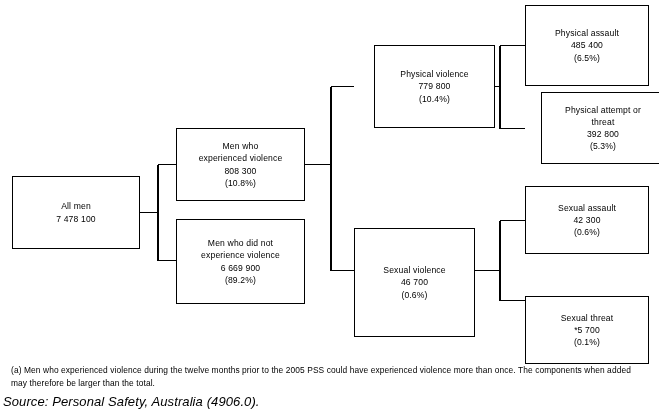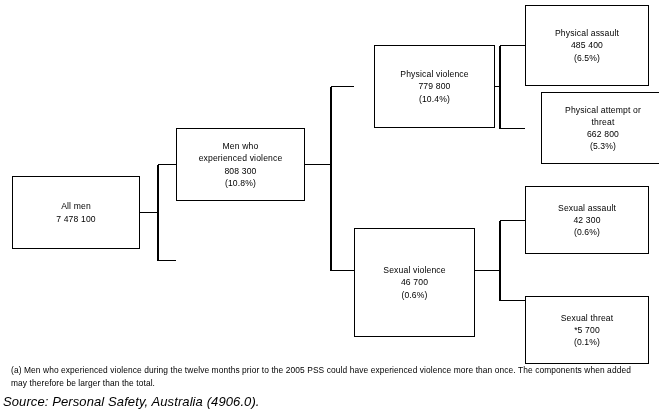--- a/index.html
+++ b/index.html
@@ -129,20 +129,26 @@
     <span class="line">7 478 100</span>
   </div>
 
   <div class="node" id="node-experienced">
     <span class="line">Men who</span>
     <span class="line">experienced violence</span>
     <span class="line">808 300</span>
     <span class="line">(10.8%)</span>
   </div>
 
+  <div class="node" id="node-not-experienced">
+    <span class="line">Men who did not</span>
+    <span class="line">experience violence</span>
+    <span class="line">6 669 900</span>
+    <span class="line">(89.2%)</span>
+  </div>
 
   <div class="node" id="node-physical-violence">
     <span class="line">Physical violence</span>
     <span class="line">779 800</span>
     <span class="line">(10.4%)</span>
   </div>
 
   <div class="node" id="node-sexual-violence">
     <span class="line">Sexual violence</span>
     <span class="line">46 700</span>
@@ -151,21 +157,21 @@
 
   <div class="node" id="node-physical-assault">
     <span class="line">Physical assault</span>
     <span class="line">485 400</span>
     <span class="line">(6.5%)</span>
   </div>
 
   <div class="node" id="node-physical-attempt">
     <span class="line">Physical attempt or</span>
     <span class="line">threat</span>
-    <span class="line">662 800</span>
+    <span class="line">392 800</span>
     <span class="line">(5.3%)</span>
   </div>
 
   <div class="node" id="node-sexual-assault">
     <span class="line">Sexual assault</span>
     <span class="line">42 300</span>
     <span class="line">(0.6%)</span>
   </div>
 
   <div class="node" id="node-sexual-threat">

